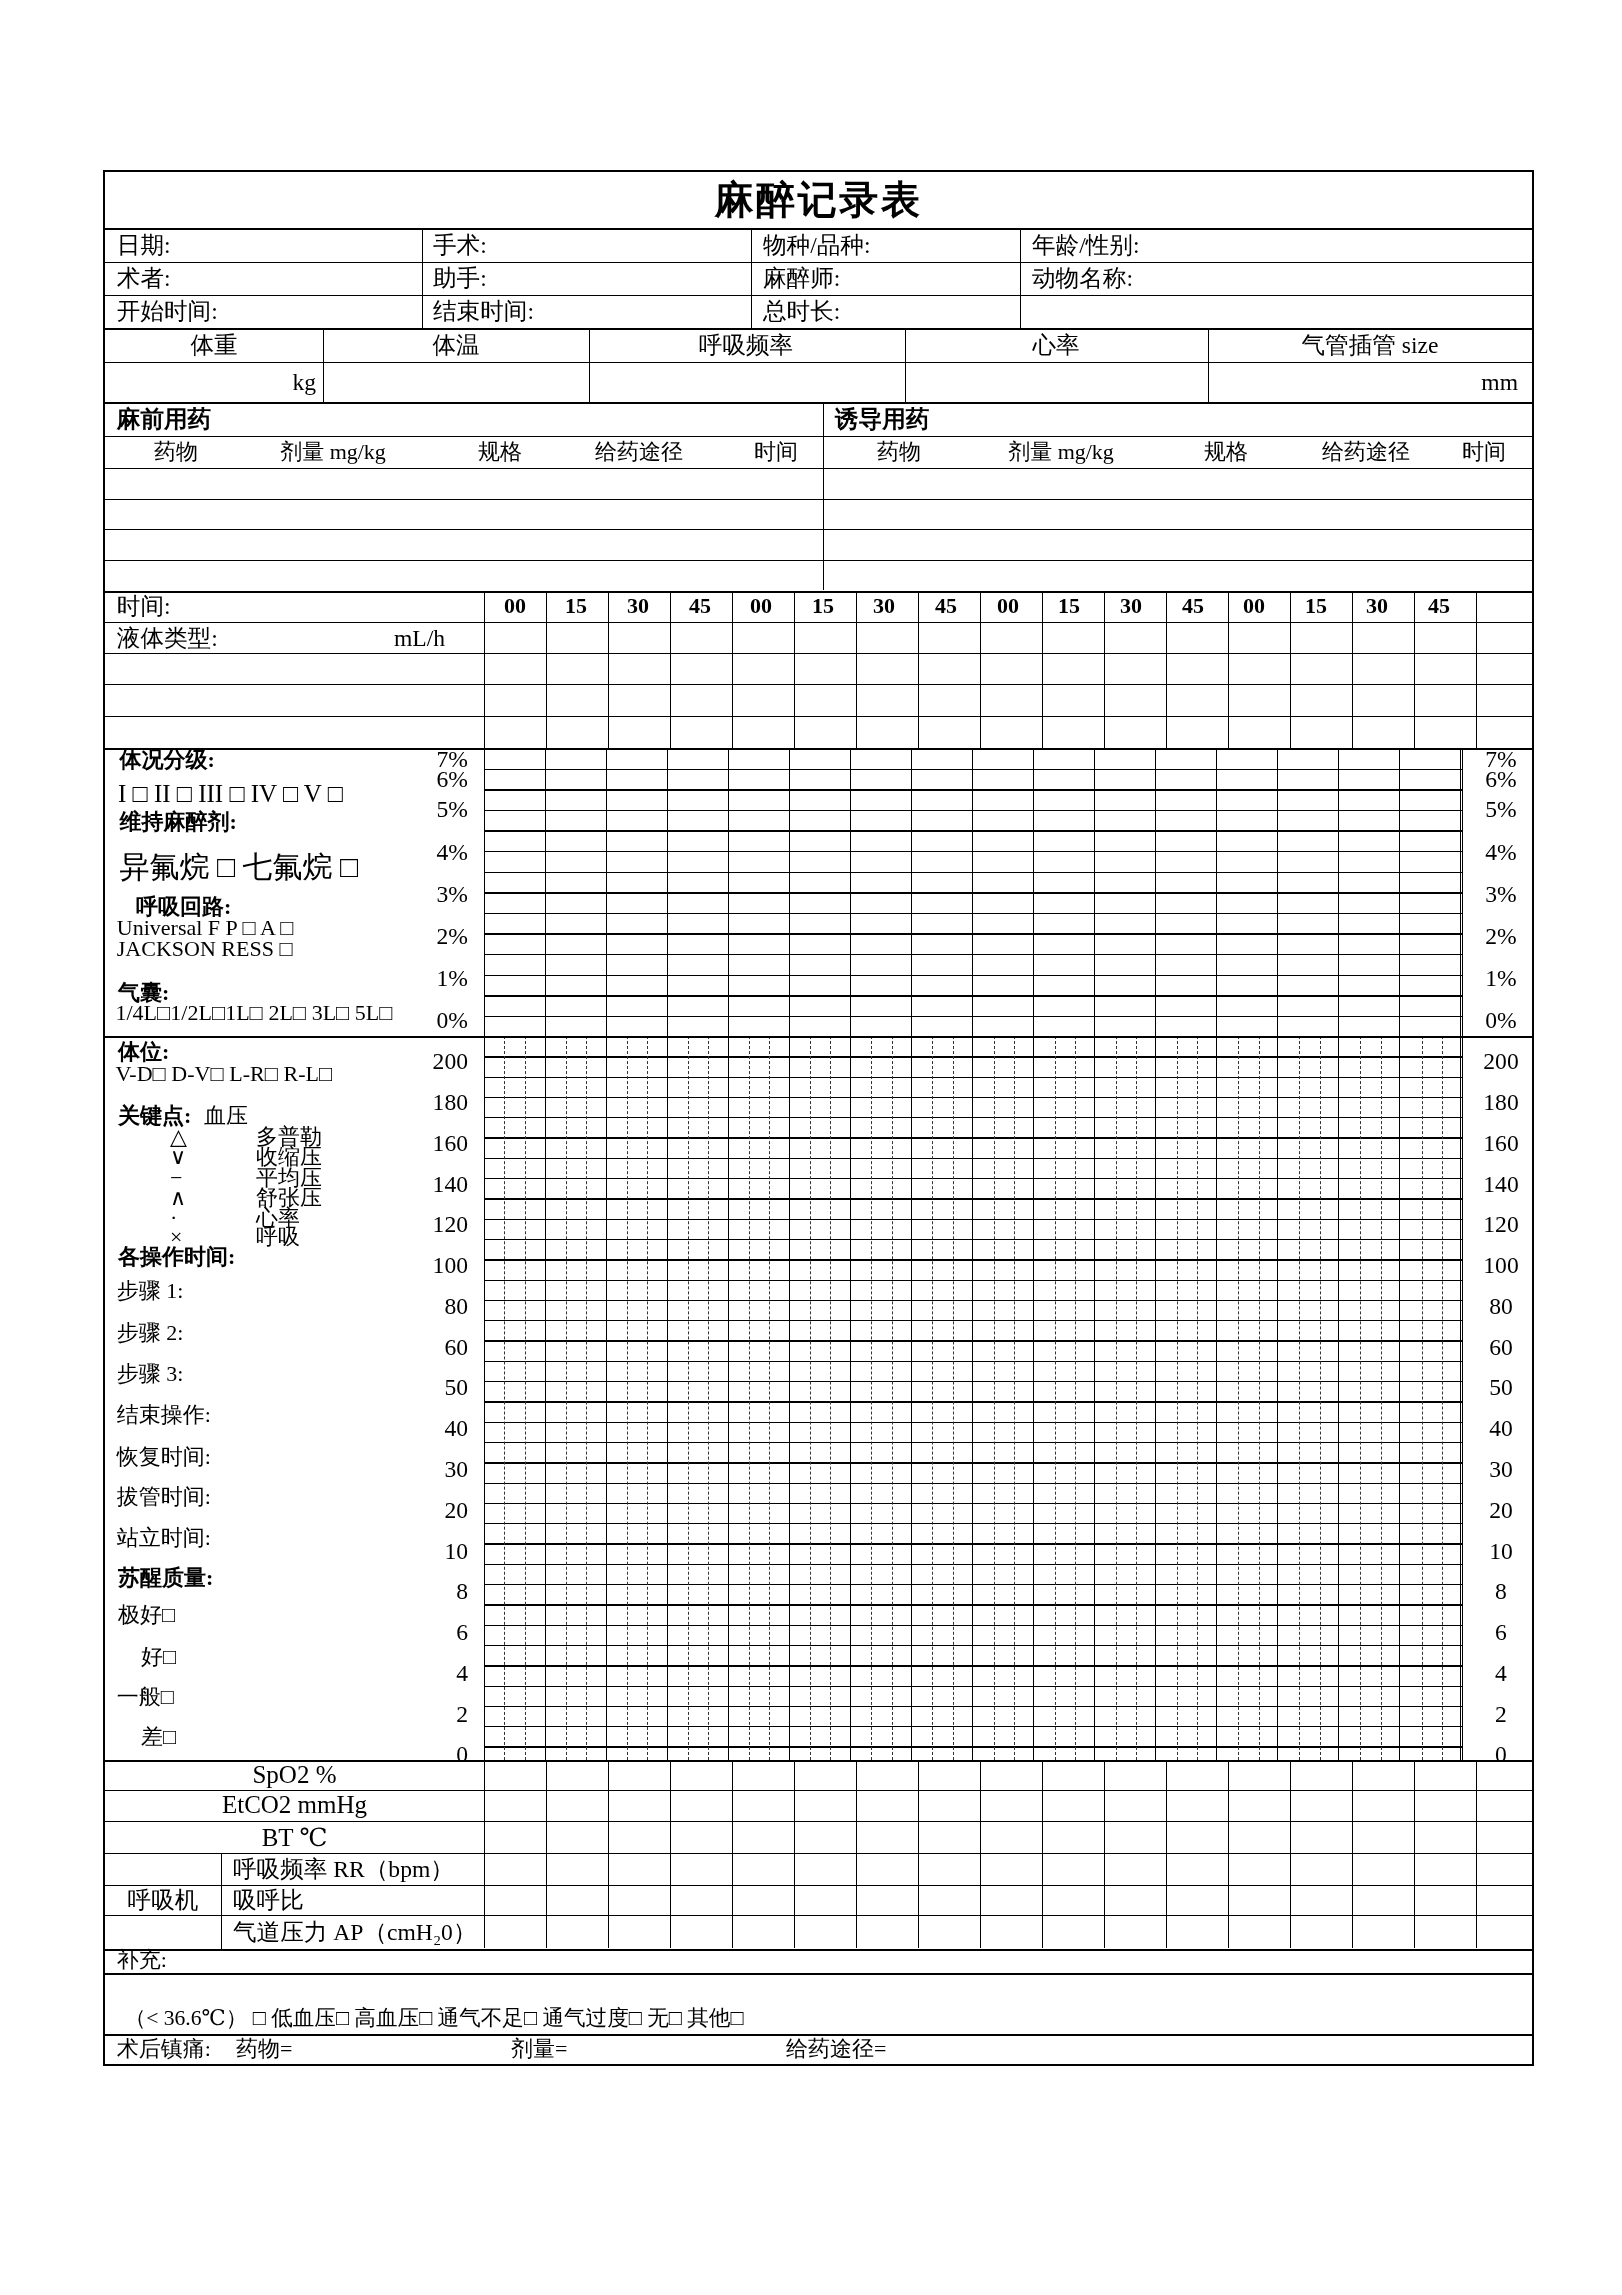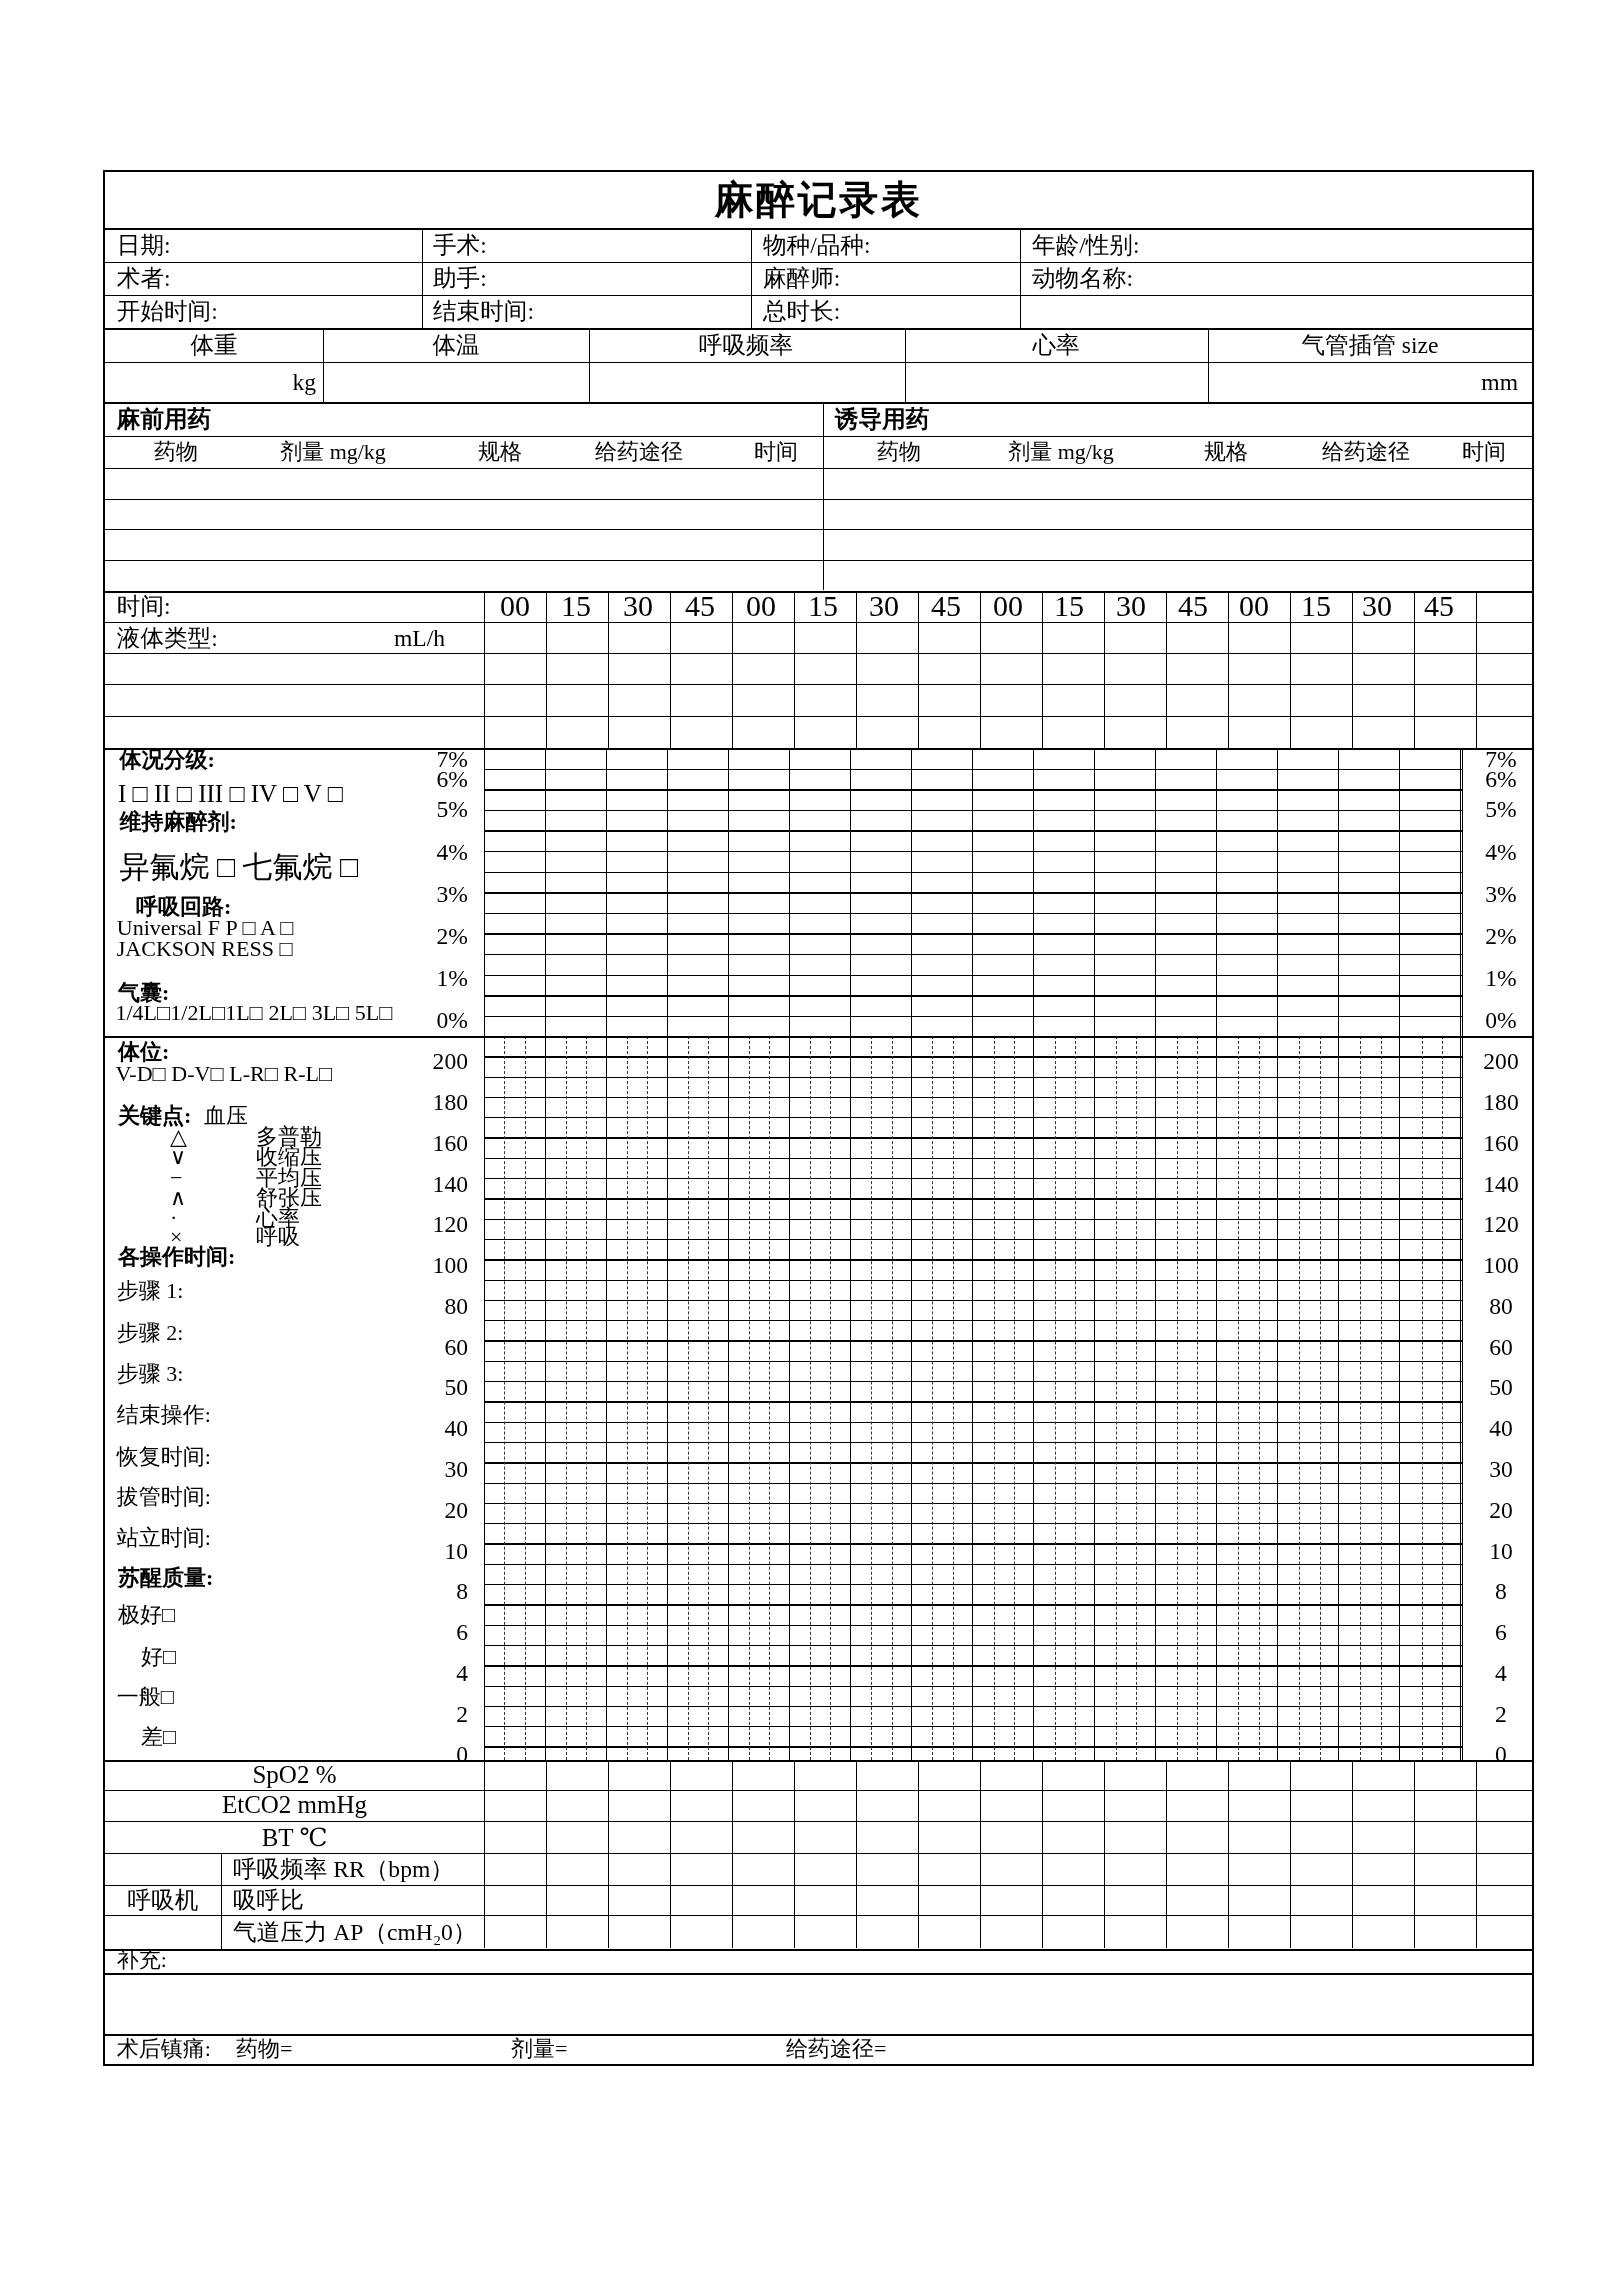--- a/index.html
+++ b/index.html
@@ -8,21 +8,21 @@
   #form{position:absolute;left:103px;top:170px;width:1427px;height:1892px;
         border:2.6px solid #000;box-sizing:content-box;}
   .hline{position:absolute;left:0;width:100%;background:#000;}
   .vline{position:absolute;width:1.3px;background:#000;}
   .lbl{position:absolute;white-space:nowrap;transform:translateY(-50%);font-size:23.6px;}
   .cc{transform:translate(-50%,-50%);}
   .bold{font-weight:bold;}
   .title{position:absolute;left:50%;top:27.5px;transform:translate(-50%,-50%);
          font-size:39px;font-weight:bold;letter-spacing:2.6px;}
   .medcol{font-size:22px;}
-  .tick{position:absolute;transform:translate(-50%,-50%);font-size:30px;}
+  .tick{position:absolute;transform:translate(-50%,-50%);font-size:22px;font-weight:bold;}
   .scale{position:absolute;transform:translateY(-50%);font-size:23.6px;white-space:nowrap;}
   .scaleL{left:0;width:363px;text-align:right;}
   .scaleR{left:1365px;width:62px;text-align:center;}
   .sb{position:absolute;white-space:nowrap;transform:translateY(-50%);font-size:22px;}
   .sb.asa{font-size:25px;}
   .sb.agents{font-size:30px;}
   .grid{position:absolute;left:379px;width:978px;}
   #pgrid{top:576px;height:288px;
      background-image:
        repeating-linear-gradient(to right,#000 0 1.3px,transparent 1.3px 61px),
@@ -118,20 +118,21 @@
 
     <div class="monlbl" style="top:1603px">SpO2 %</div>
     <div class="monlbl" style="top:1633px">EtCO2 mmHg</div>
     <div class="monlbl" style="top:1665px">BT  ℃</div>
     <div class="lbl cc" style="left:58px;top:1728px">呼吸机</div>
     <div class="ventlbl" style="top:1697px">呼吸频率 RR（bpm）</div>
     <div class="ventlbl" style="top:1728px">吸呼比</div>
     <div class="ventlbl" style="top:1760px">气道压力 AP（cmH₂0）</div>
 
     <div class="lbl foot" style="left:11.8px;top:1788px">补充:</div>
+    <div class="lbl comp" style="left:19.6px;top:1845px">（&lt; 36.6℃） □     低血压□     高血压□     通气不足□     通气过度□     无□     其他□</div>
     <div class="lbl foot" style="left:11.8px;top:1877px">术后镇痛:</div>
     <div class="lbl foot" style="left:131px;top:1877px">药物=</div>
     <div class="lbl foot" style="left:406px;top:1877px">剂量=</div>
     <div class="lbl foot" style="left:681px;top:1877px">给药途径=</div>
 
   <div class="hline" style="top:56px;height:2px"></div>
       <div class="hline" style="top:90px;height:1.3px"></div>
       <div class="hline" style="top:123px;height:1.3px"></div>
       <div class="hline" style="top:156px;height:2px"></div>
       <div class="hline" style="top:190px;height:1.3px"></div>

